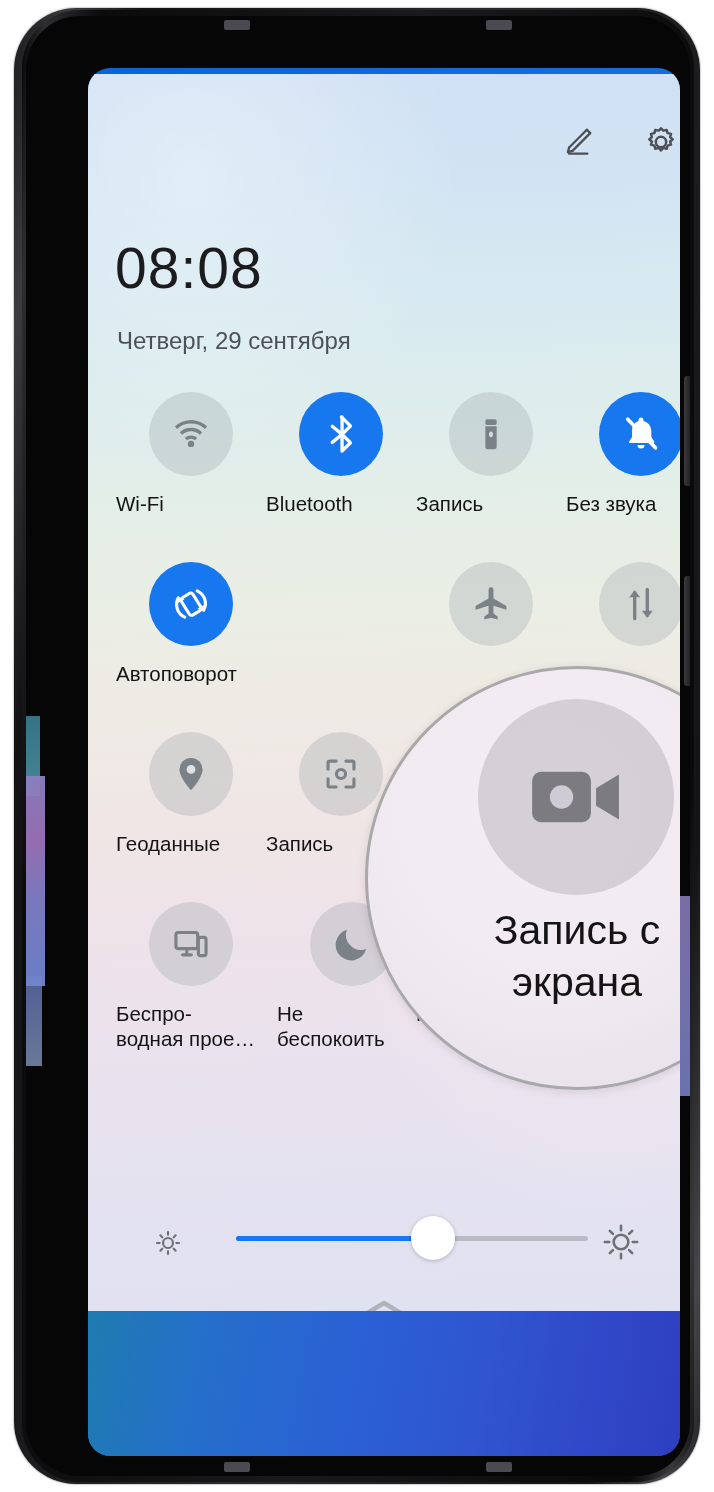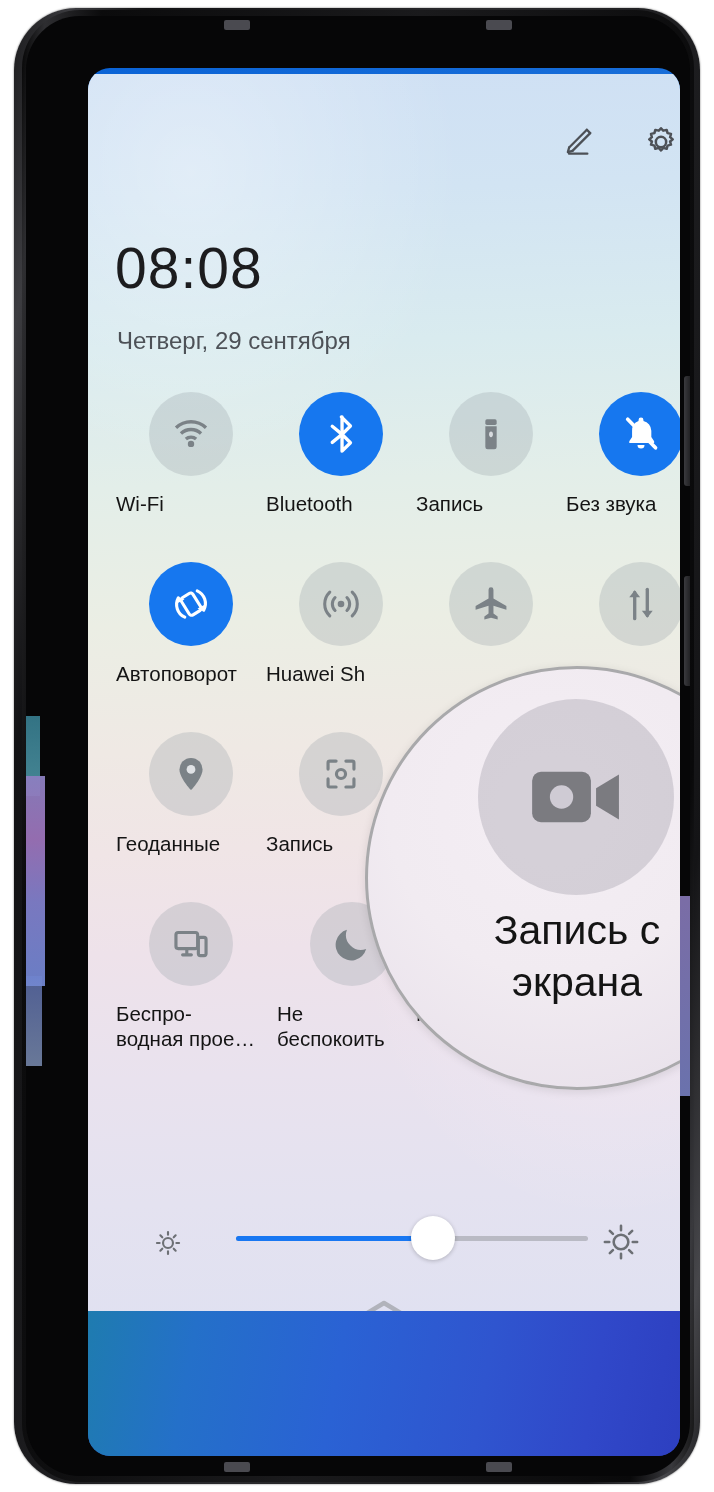--- a/index.html
+++ b/index.html
@@ -259,32 +259,20 @@
                   <rect x="8.3" y="6.6" width="7.4" height="11" rx="1.5" fill="none" stroke="#fff" stroke-width="1.7" transform="rotate(-32 12 12)"></rect>
                   <path d="M5.1 8.6A7.6 7.6 0 0 0 8.6 19.2" fill="none" stroke="#fff" stroke-width="1.7" stroke-linecap="round"></path>
                   <path d="M18.9 15.4A7.6 7.6 0 0 0 15.4 4.8" fill="none" stroke="#fff" stroke-width="1.7" stroke-linecap="round"></path>
                   <path d="M4.0 11.9 5.1 8.2 8.5 9.6z" fill="#fff"></path>
                   <path d="M20.0 12.1 18.9 15.8 15.5 14.4z" fill="#fff"></path>
                 </svg>
               </div>
               <div class="lbl">Автоповорот</div>
             </div>
 
-            <div class="tile" style="left:203px">
-              <div class="circ">
-                <svg width="42" height="42" viewBox="0 0 24 24">
-                  <circle cx="12" cy="12" r="1.9" fill="#7b8287"></circle>
-                  <path d="M8.6 8.3a5.2 5.2 0 0 0 0 7.4" fill="none" stroke="#7b8287" stroke-width="1.75" stroke-linecap="round"></path>
-                  <path d="M15.4 8.3a5.2 5.2 0 0 1 0 7.4" fill="none" stroke="#7b8287" stroke-width="1.75" stroke-linecap="round"></path>
-                  <path d="M5.6 5.2a9.4 9.4 0 0 0 0 13.6" fill="none" stroke="#7b8287" stroke-width="1.75" stroke-linecap="round"></path>
-                  <path d="M18.4 5.2a9.4 9.4 0 0 1 0 13.6" fill="none" stroke="#7b8287" stroke-width="1.75" stroke-linecap="round"></path>
-                </svg>
-              </div>
-              <div class="lbl">Huawei Sh</div>
-            </div>
 
             <div class="tile" style="left:353px">
               <div class="circ">
                 <svg width="42" height="42" viewBox="0 0 24 24">
                   <path d="M12 2.4a1.4 1.4 0 0 1 1.4 1.4v5.1l7.4 4.2v2.2l-7.4-2.3v4.4l2.4 1.8v1.6L12 19.9l-3.8.9v-1.6l2.4-1.8v-4.4L3.2 15.3v-2.2l7.4-4.2V3.8A1.4 1.4 0 0 1 12 2.4z" fill="#7b8287"></path>
                 </svg>
               </div>
               <div class="lbl"></div>
             </div>
 

